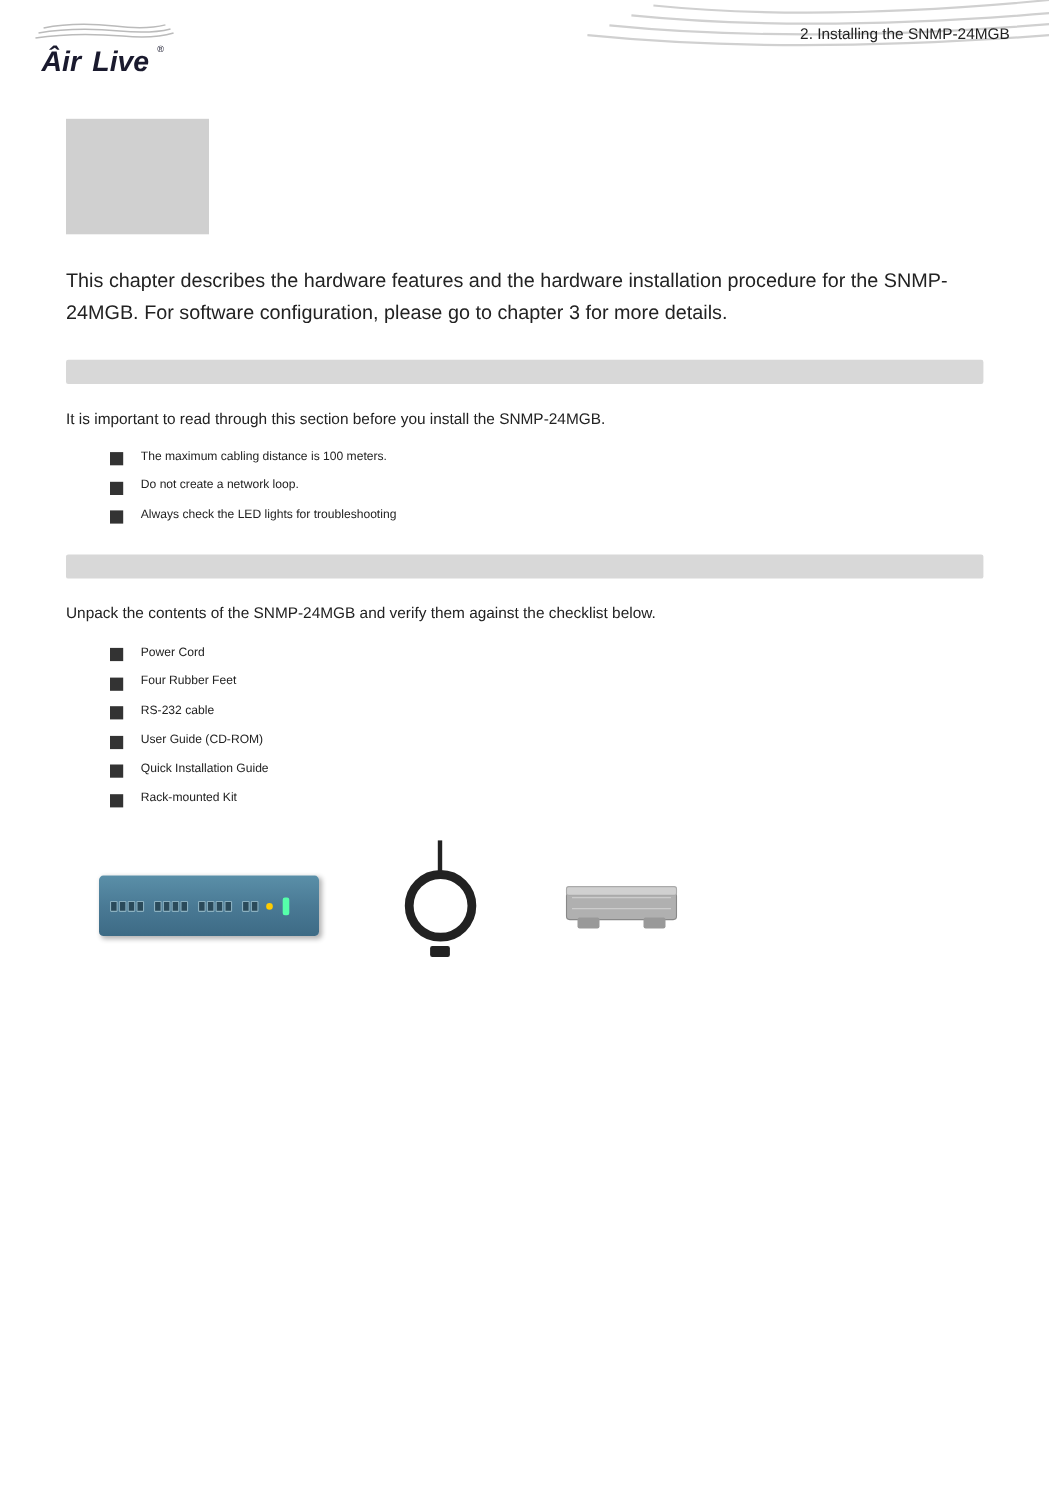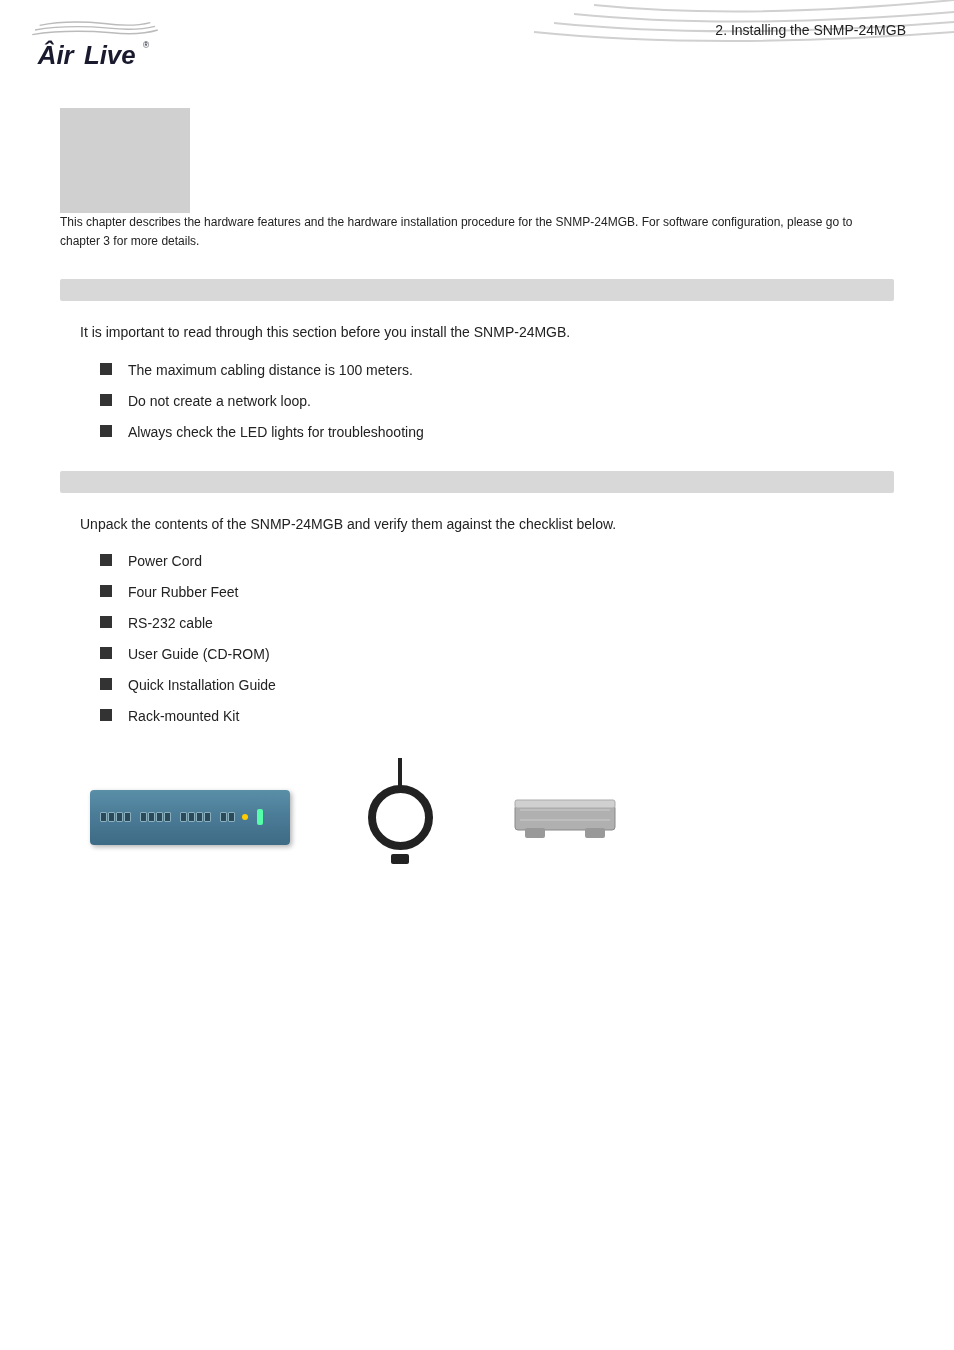--- a/index.html
+++ b/index.html
@@ -53,50 +53,50 @@
       background: #d0d0d0;
       margin: 30px 0 0 60px;
     }
 
     
     .content {
       padding: 0 60px 40px 60px;
     }
 
     .intro-text {
+      margin-top: 28px;
       line-height: 1.6;
-      font-size: 12px;
+      font-size: 18px;
       color: #222;
     }
 
     
     .section-bar {
       background: #d8d8d8;
       height: 22px;
       margin: 28px 0 20px 0;
       border-radius: 2px;
     }
 
     .section-text {
       font-size: 14px;
       line-height: 1.6;
       margin-bottom: 16px;
-      margin-left: 20px;
     }
 
     .bullet-list {
       list-style: none;
       margin: 10px 0 10px 40px;
     }
 
     .bullet-list li {
       display: flex;
-      align-items: flex-start;
+      align-items: flex-end;
       margin-bottom: 10px;
-      font-size: 14px;
+      font-size: 11px;
       line-height: 1.5;
     }
 
     .bullet-square {
       display: inline-block;
       width: 12px;
       height: 12px;
       background: #333;
       margin-right: 16px;
       margin-top: 3px;
@@ -222,21 +222,21 @@
 
   <div class="swoosh">
     <svg width="460" height="90" viewBox="0 0 460 90" xmlns="http://www.w3.org/2000/svg">
       <path d="M100,5 Q250,20 460,0" stroke="#d0d0d0" stroke-width="2" fill="none"></path>
       <path d="M80,14 Q240,30 460,12" stroke="#d0d0d0" stroke-width="2" fill="none"></path>
       <path d="M60,23 Q230,40 460,22" stroke="#d0d0d0" stroke-width="2" fill="none"></path>
       <path d="M40,32 Q220,50 460,32" stroke="#d0d0d0" stroke-width="2" fill="none"></path>
     </svg>
   </div>
 
-  <div style="position:absolute; right:48px; top:22px;">
+  <div style="position:absolute; right:36px; top:22px;">
     <span>2.  Installing  the  SNMP-24MGB</span>
   </div>
 </div>
 
 <div class="chapter-image-box"></div>
 
 <div class="content">
 
   <p class="intro-text">This chapter describes the hardware features and the hardware installation procedure for the SNMP-24MGB.   For software configuration, please go to chapter 3 for more details.</p>
 

